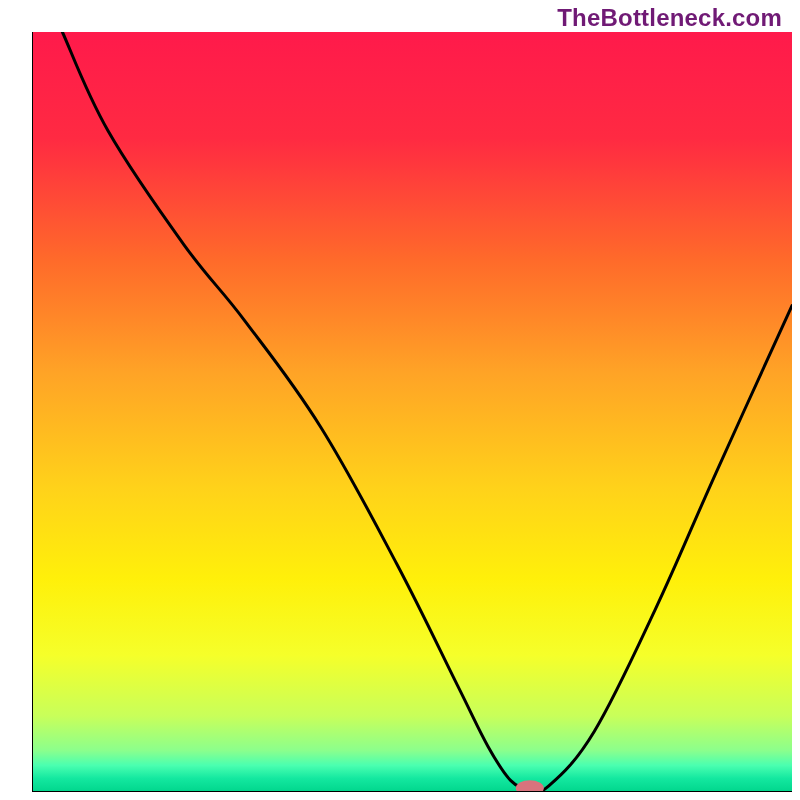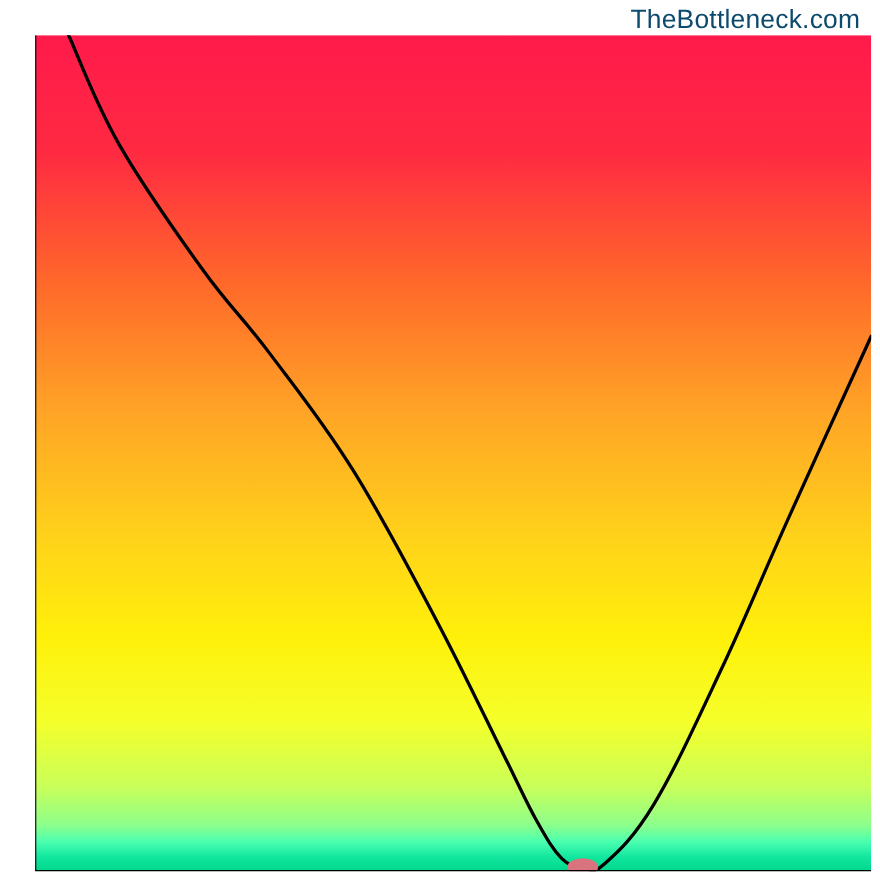--- a/index.html
+++ b/index.html
@@ -14,22 +14,22 @@
   .wrap {
     position: relative;
     width: 800px;
     height: 800px;
   }
   .watermark {
     position: absolute;
     top: 4px;
     right: 18px;
     font-size: 24px;
-    font-weight: 400;
-    color: #0c4a6e;
+    font-weight: 700;
+    color: #701a75;
     letter-spacing: 0.2px;
     z-index: 10;
   }
   
   .plot {
     position: absolute;
     left: 32px;
     top: 32px;
     width: 760px;  
     height: 760px; 

